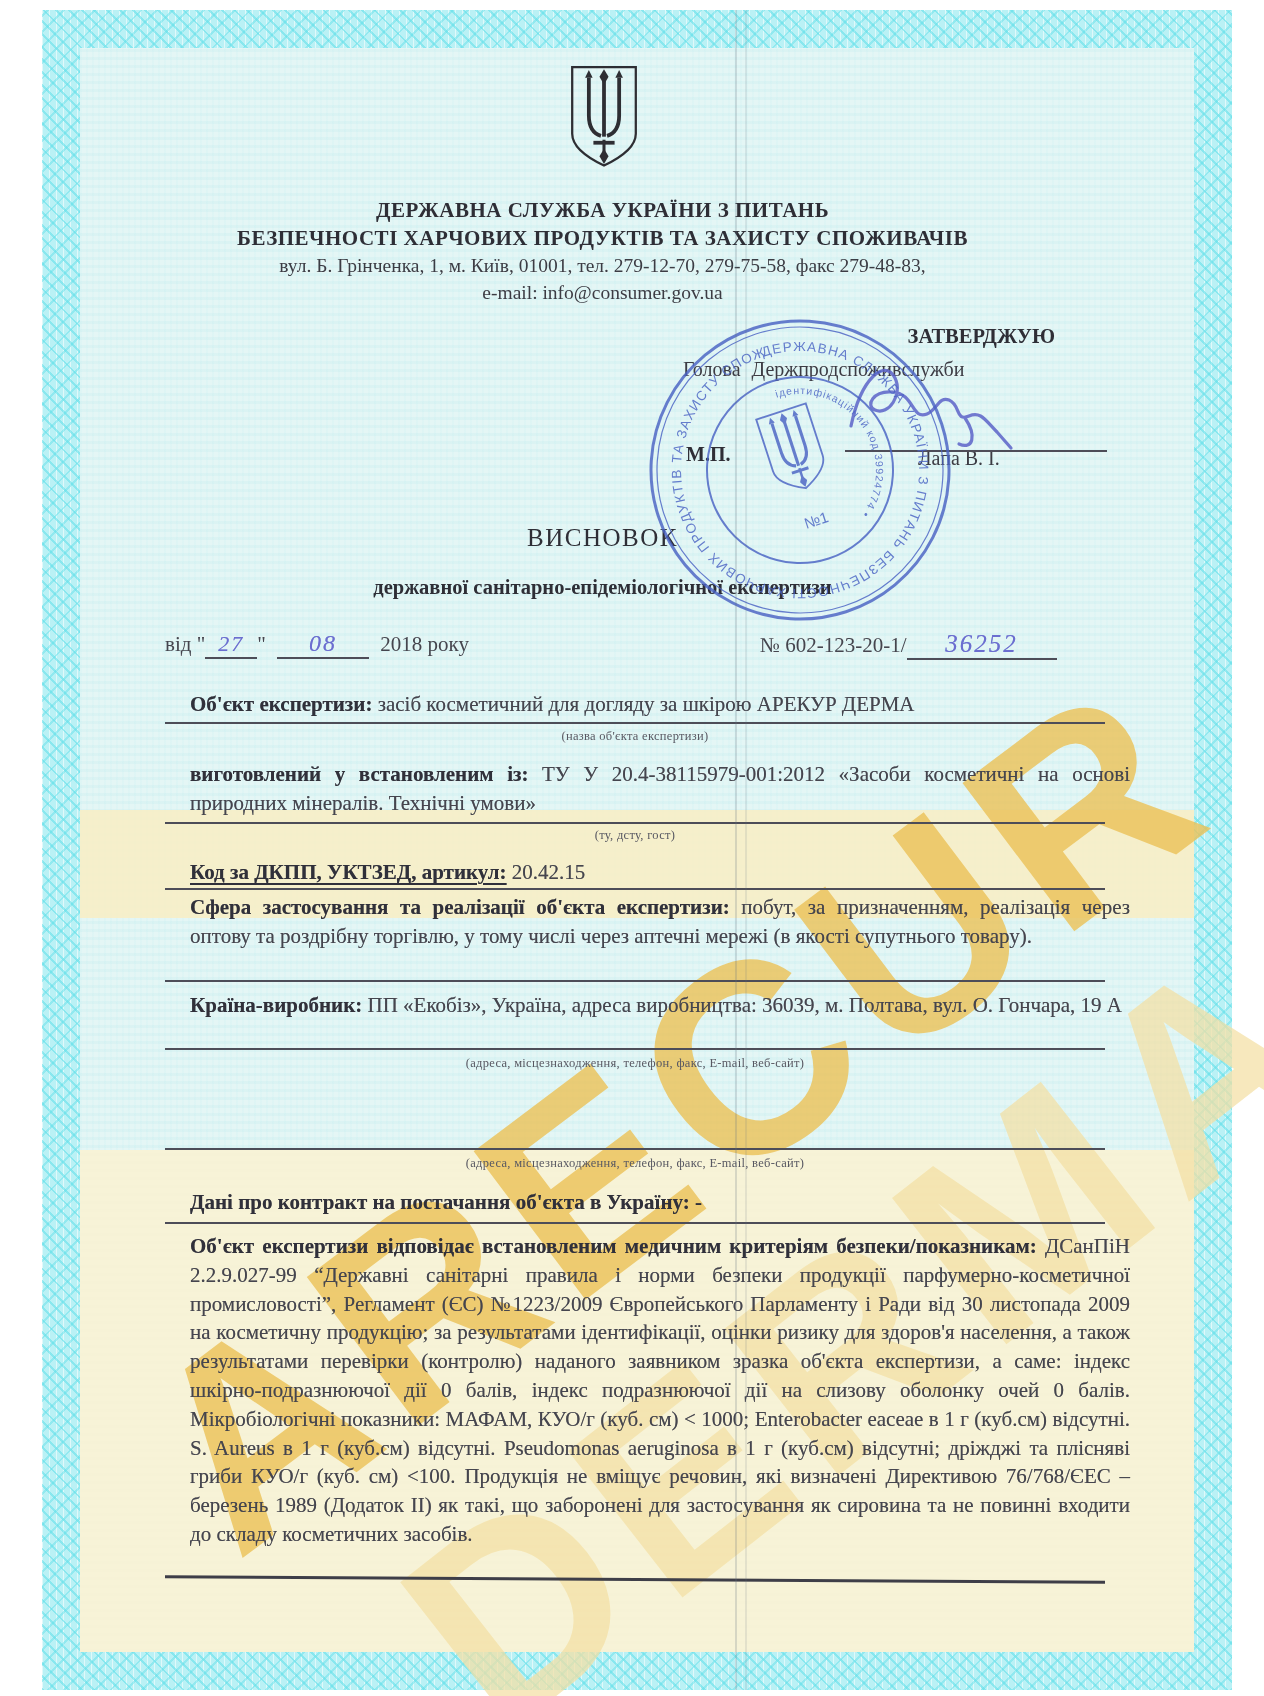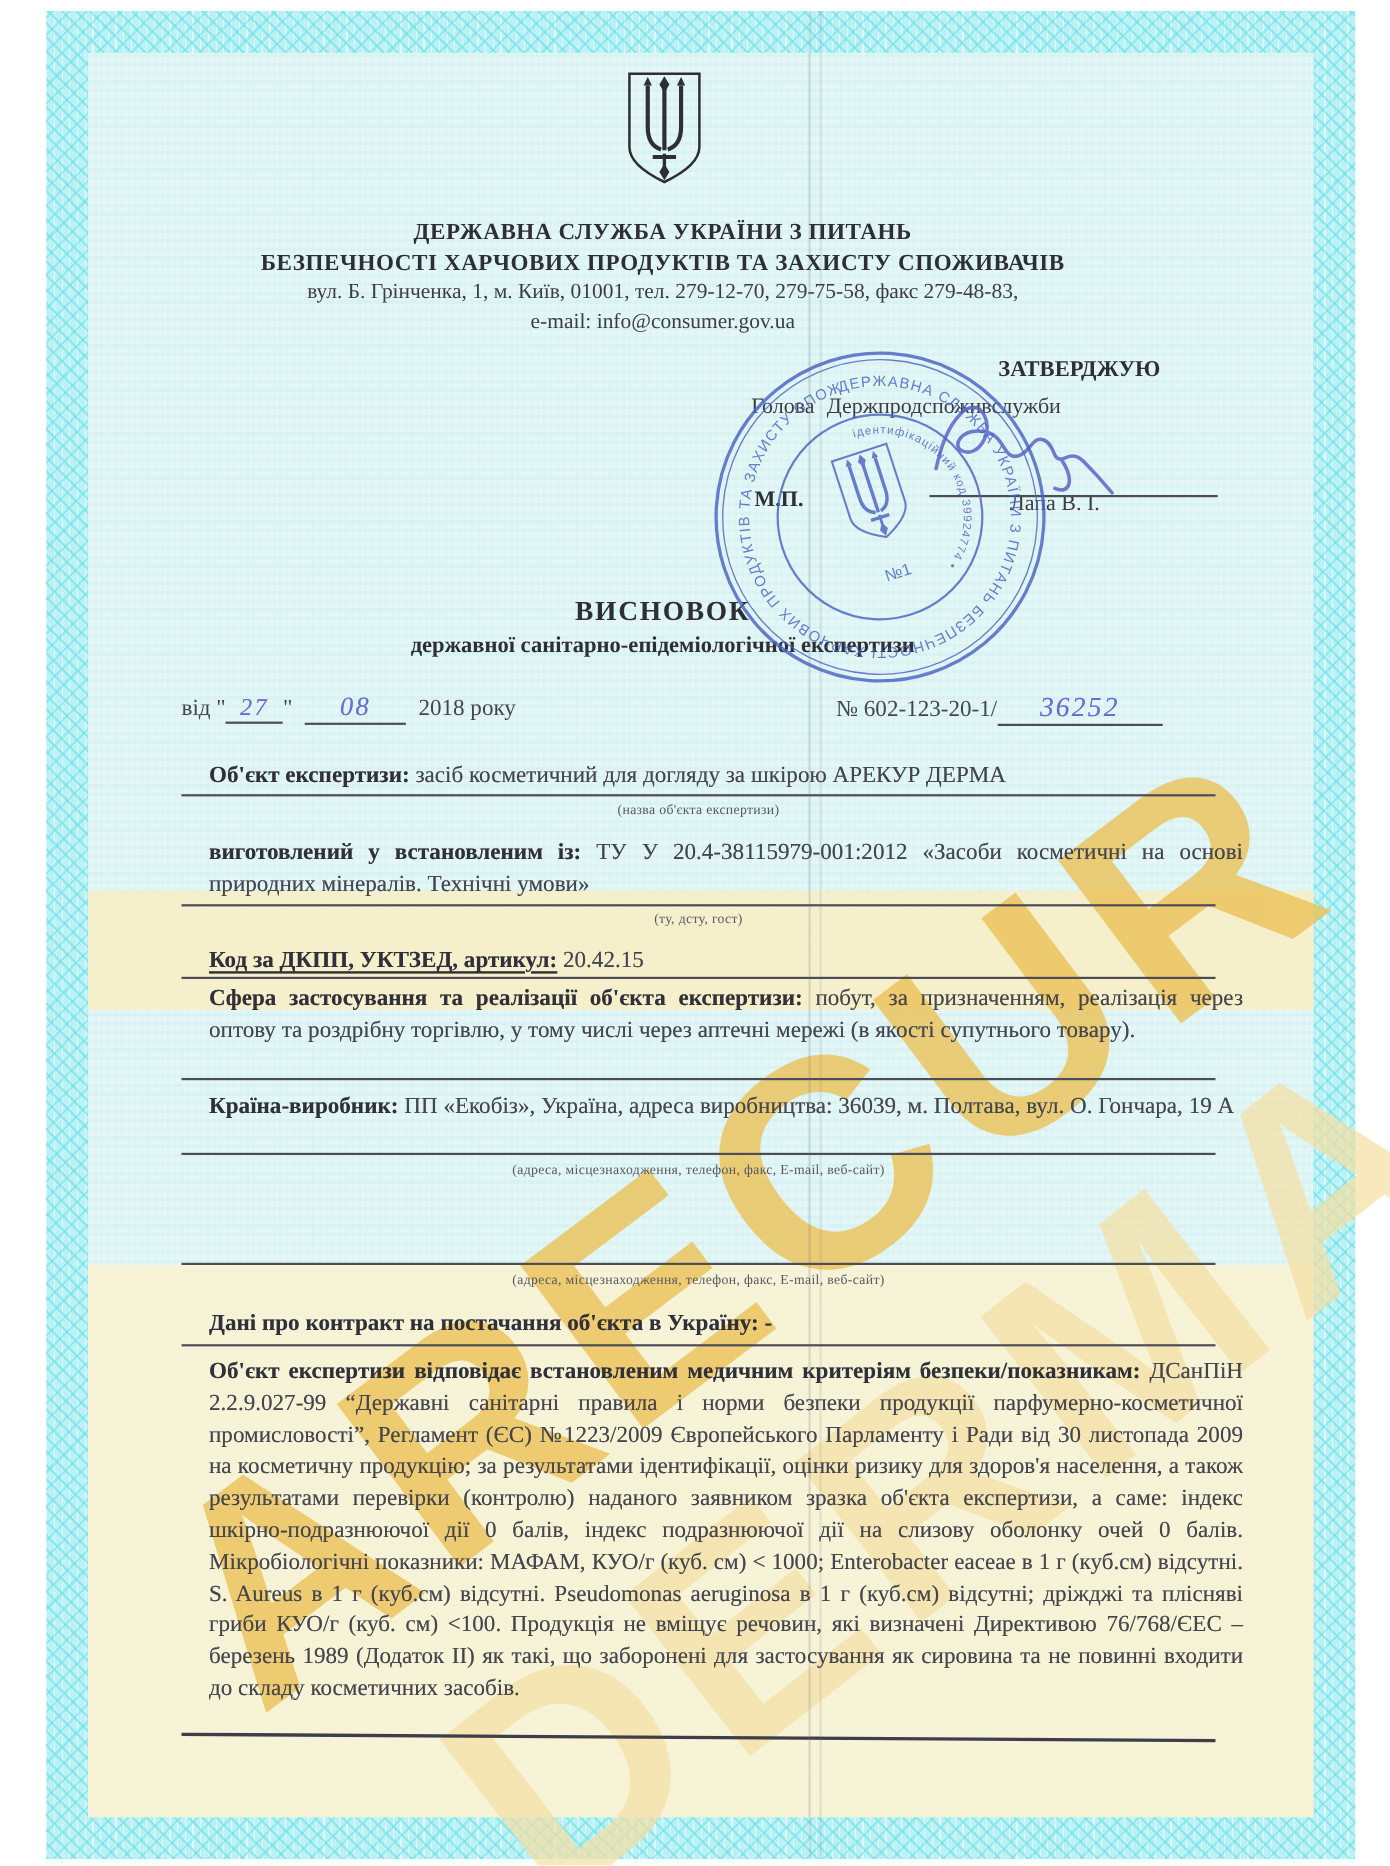--- a/index.html
+++ b/index.html
@@ -118,21 +118,21 @@
         <text font-family="Liberation Sans, sans-serif" font-size="10.5" letter-spacing="1" fill="#4a63c4">
           <textPath href="#innerPath">ідентифікаційний код 39924774 •</textPath>
         </text>
         <g transform="translate(-31,-64) scale(0.62)" style="color:#4a63c4;">
           <use href="#tryzub"></use>
         </g>
         <text x="0" y="58" text-anchor="middle" font-family="Liberation Sans, sans-serif" font-size="15" fill="#4a63c4">№1</text>
       </g>
     </svg>
 
-    <div class="center-head" style="top:543px;font-size:25px;font-weight:bold;letter-spacing:1.5px;">ВИСНОВОК</div>
+    <div class="center-head" style="top:524px;font-size:25px;font-weight:normal;letter-spacing:1.5px;">ВИСНОВОК</div>
     <div class="center-head" style="top:576px;font-size:20.5px;font-weight:bold;">державної санітарно-епідеміологічної експертизи</div>
 
     <div class="abs" style="left:165px;top:630px;font-size:21px;color:#45454e;">
       <span>від</span>
       <span>"</span><span class="hw" style="display:inline-block;min-width:52px;text-align:center;border-bottom:2px solid #4d4d58;font-size:22px;">27</span><span>"</span>
       <span class="hw" style="display:inline-block;min-width:92px;text-align:center;border-bottom:2px solid #4d4d58;font-size:24px;margin:0 6px;">08</span>
       <span>2018 року</span>
     </div>
     <div class="abs" style="left:760px;top:630px;font-size:21px;color:#45454e;">
       <span>№ 602-123-20-1/</span><span class="hw" style="display:inline-block;min-width:150px;text-align:center;border-bottom:2px solid #4d4d58;font-size:25px;">36252</span>

